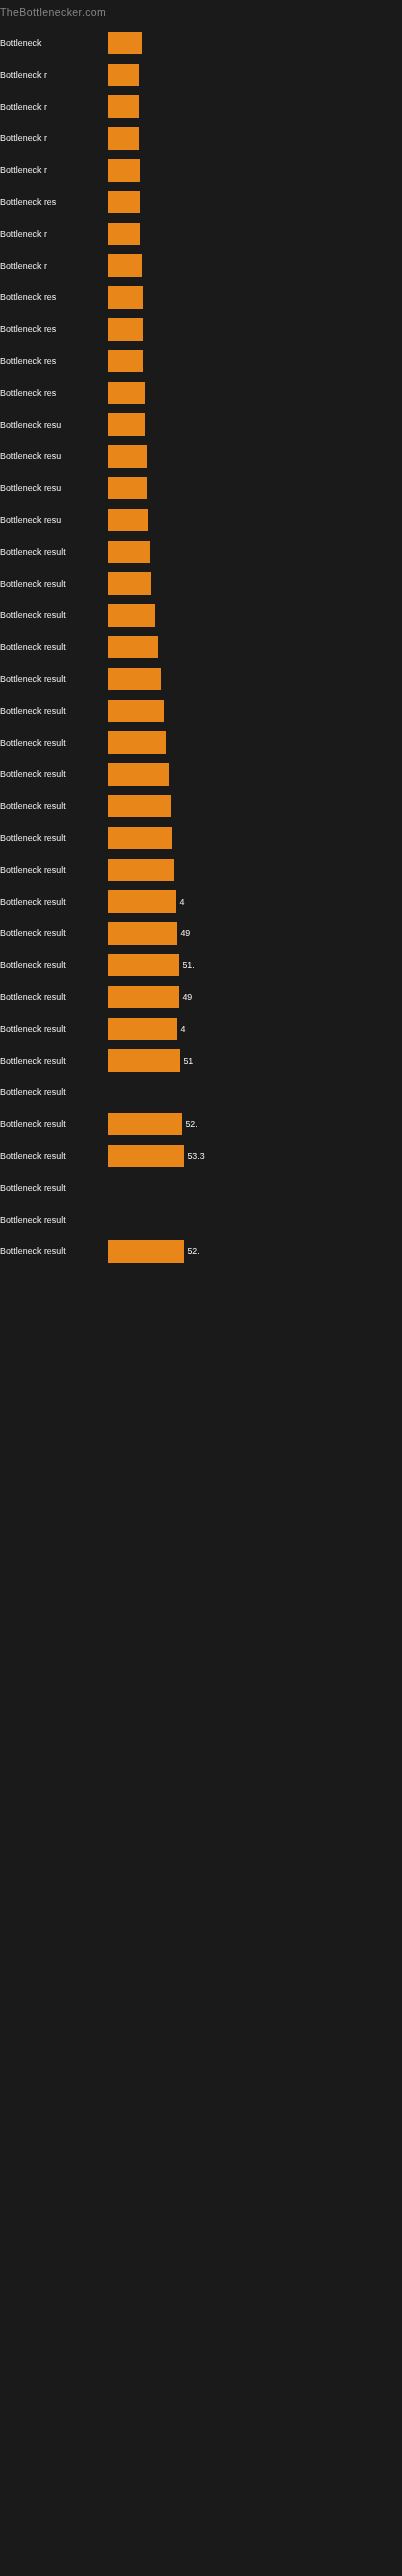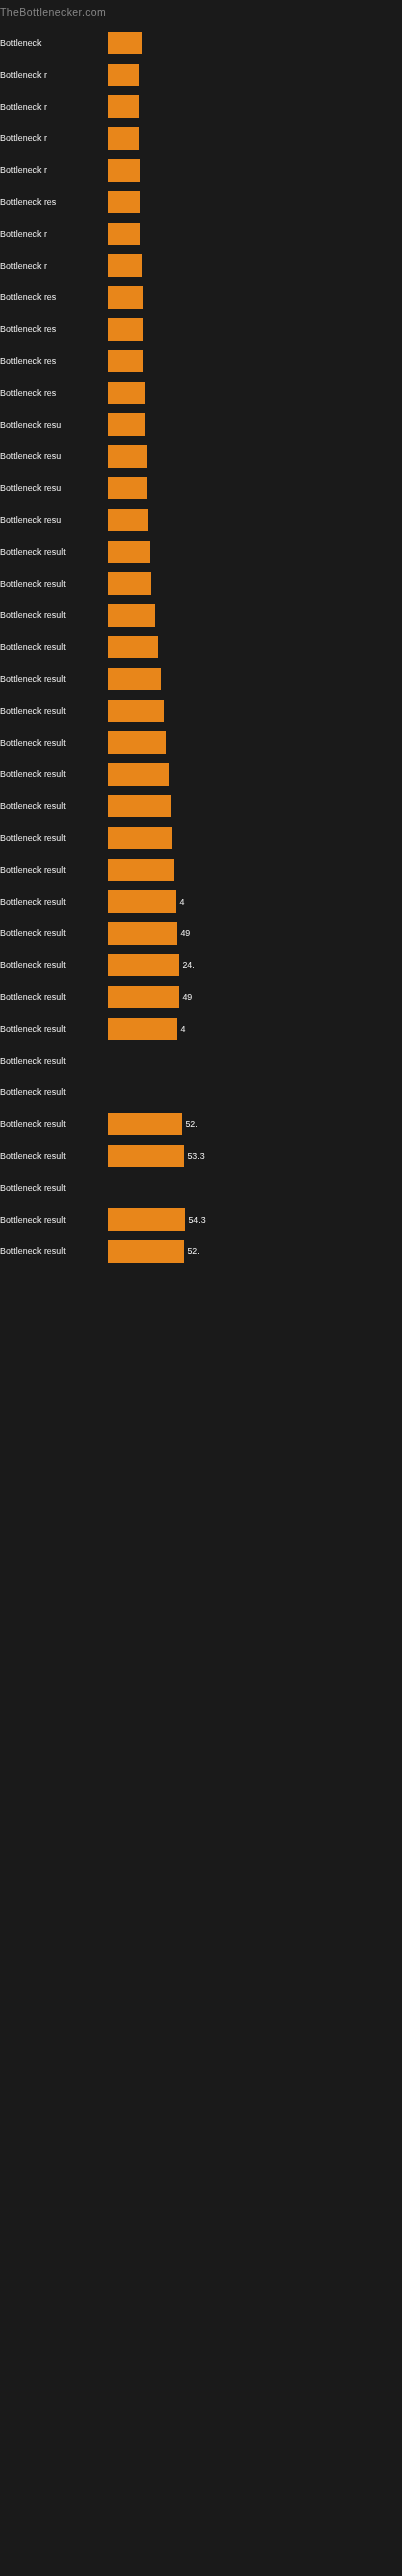--- a/index.html
+++ b/index.html
@@ -235,39 +235,43 @@
       <span class="bar-label" style="width: 105px;">Bottleneck result</span>
       <div class="bar-wrapper">
         <div class="bar" style="width: 69px;"></div>
         <span class="bar-value-outside">49</span>
       </div>
     </div>
     <div class="bar-row">
       <span class="bar-label" style="width: 105px;">Bottleneck result</span>
       <div class="bar-wrapper">
         <div class="bar" style="width: 71px;"></div>
-        <span class="bar-value-outside">24.</span>
+        <span class="bar-value-outside">51.</span>
       </div>
     </div>
     <div class="bar-row">
       <span class="bar-label" style="width: 105px;">Bottleneck result</span>
       <div class="bar-wrapper">
         <div class="bar" style="width: 71px;"></div>
         <span class="bar-value-outside">49</span>
       </div>
     </div>
     <div class="bar-row">
       <span class="bar-label" style="width: 105px;">Bottleneck result</span>
       <div class="bar-wrapper">
         <div class="bar" style="width: 69px;"></div>
         <span class="bar-value-outside">4</span>
       </div>
     </div>
     <div class="bar-row">
       <span class="bar-label" style="width: 105px;">Bottleneck result</span>
+      <div class="bar-wrapper">
+        <div class="bar" style="width: 72px;"></div>
+        <span class="bar-value-outside">51</span>
+      </div>
     </div>
     <div class="bar-row">
       <span class="bar-label" style="width: 105px;">Bottleneck result</span>
     </div>
     <div class="bar-row">
       <span class="bar-label" style="width: 105px;">Bottleneck result</span>
       <div class="bar-wrapper">
         <div class="bar" style="width: 74px;"></div>
         <span class="bar-value-outside">52.</span>
       </div>
@@ -277,24 +281,20 @@
       <div class="bar-wrapper">
         <div class="bar" style="width: 76px;"></div>
         <span class="bar-value-outside">53.3</span>
       </div>
     </div>
     <div class="bar-row">
       <span class="bar-label" style="width: 105px;">Bottleneck result</span>
     </div>
     <div class="bar-row">
       <span class="bar-label" style="width: 105px;">Bottleneck result</span>
-      <div class="bar-wrapper">
-        <div class="bar" style="width: 77px;"></div>
-        <span class="bar-value-outside">54.3</span>
-      </div>
     </div>
     <div class="bar-row">
       <span class="bar-label" style="width: 105px;">Bottleneck result</span>
       <div class="bar-wrapper">
         <div class="bar" style="width: 76px;"></div>
         <span class="bar-value-outside">52.</span>
       </div>
     </div>
   </div>
 

